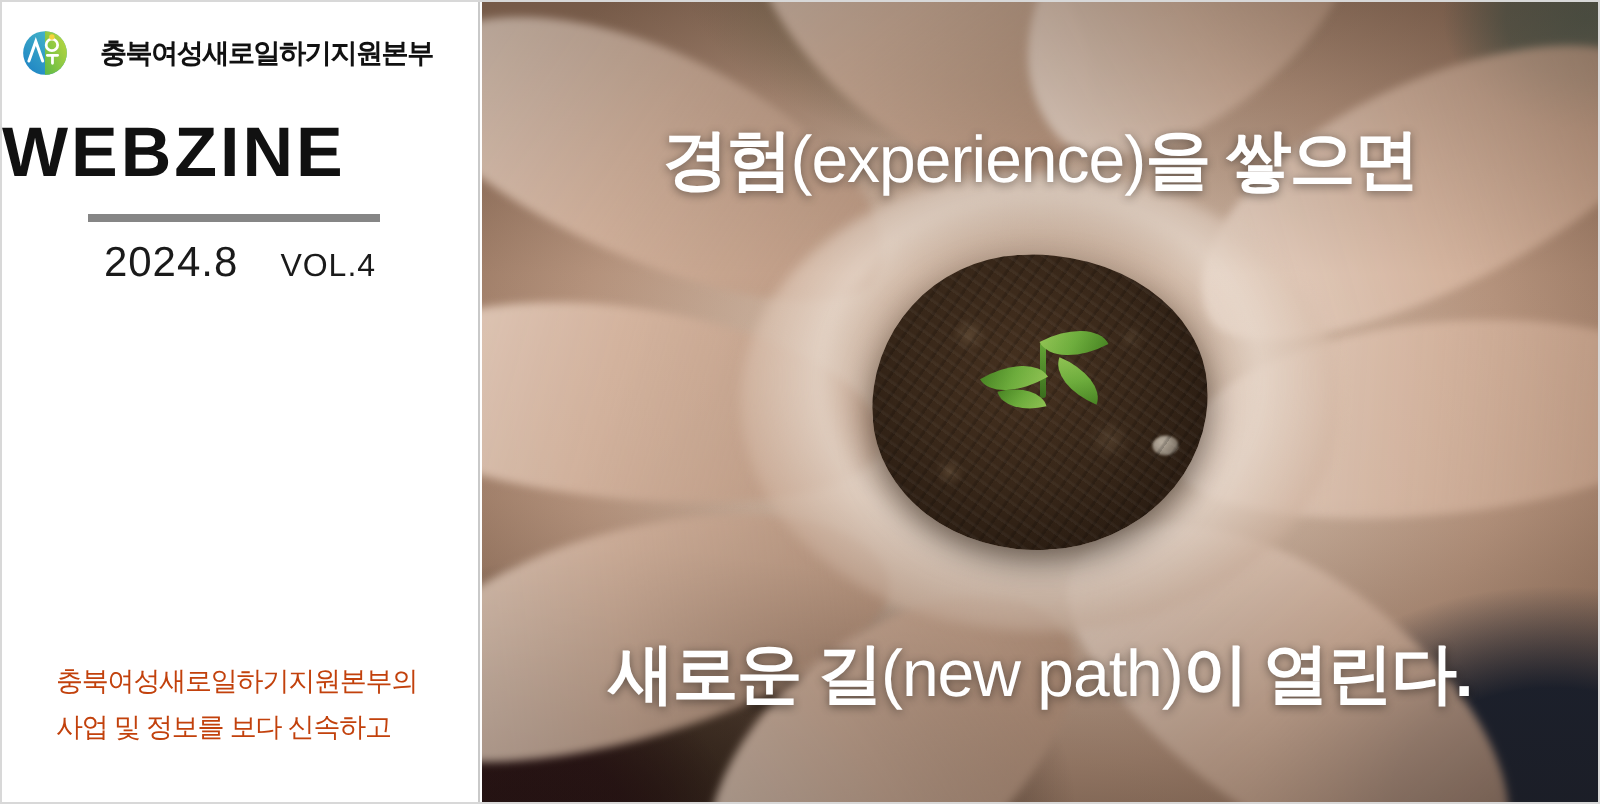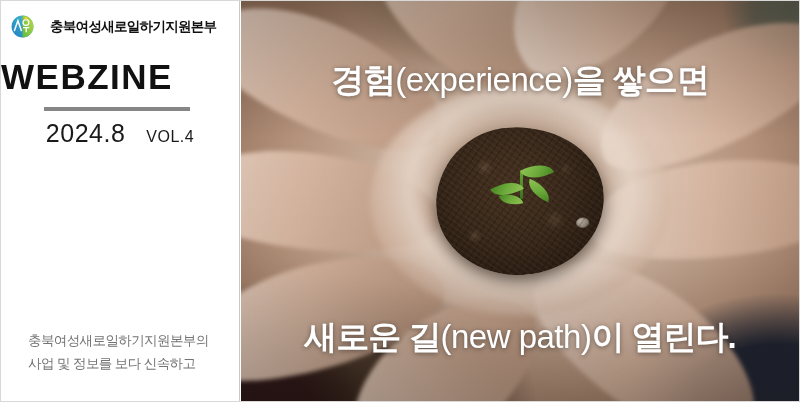--- a/index.html
+++ b/index.html
@@ -84,37 +84,37 @@
     position: absolute;
     left: 0;
     top: 120px;
     width: 100%;
     text-align: center;
     color: #1a1a1a;
     line-height: 1;
     white-space: nowrap;
   }
   .issue-date {
-    font-size: 25px;
+    font-size: 21px;
     letter-spacing: 0.5px;
   }
   .issue-vol {
     font-size: 16px;
     letter-spacing: 0.5px;
     margin-left: 21px;
   }
 
   .panel-desc {
     position: absolute;
     left: 27px;
     bottom: 26px;
     width: 200px;
     font-size: 13.5px;
     line-height: 1.65;
-    color: #737373;
+    color: #c2410c;
     letter-spacing: -0.6px;
   }
   .panel-desc span { display: block; }
 
   
   .photo-pane {
     position: absolute;
     left: 240px;
     top: 0;
     right: 0;

